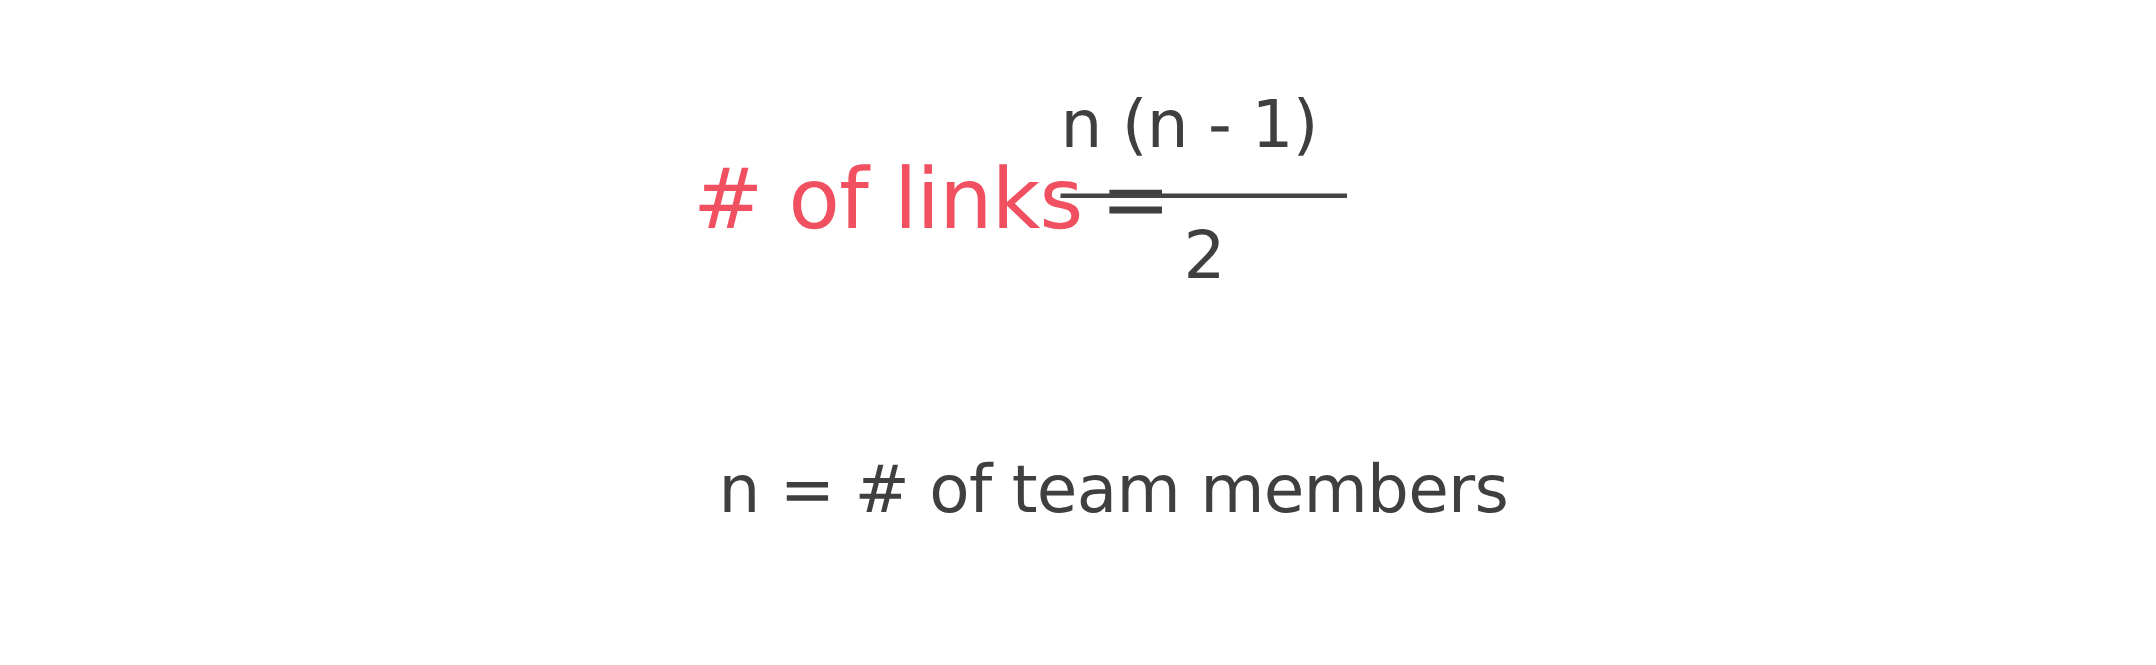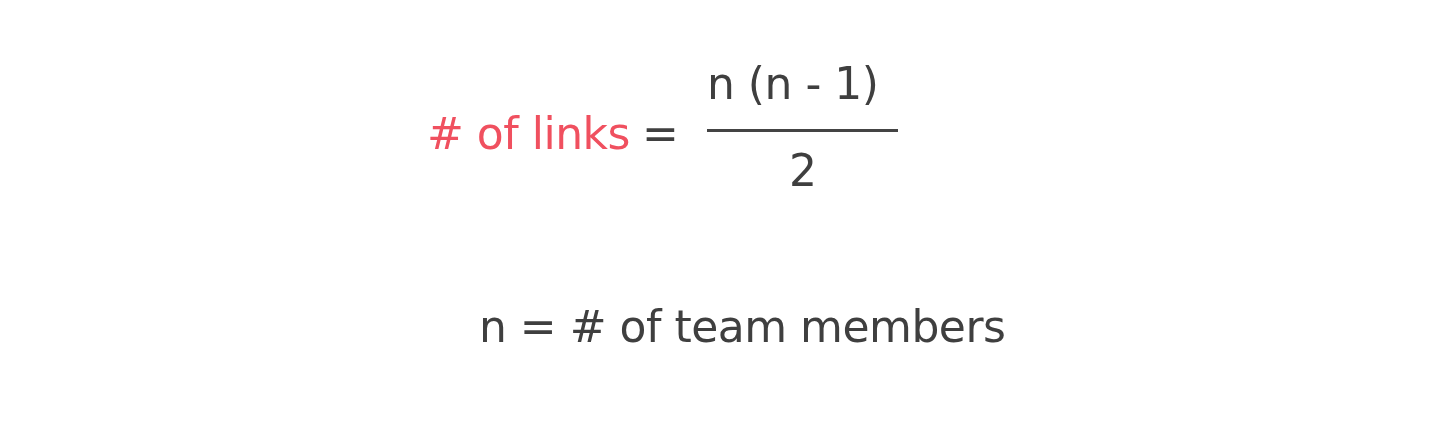--- a/index.html
+++ b/index.html
@@ -10,23 +10,23 @@
     body {
       width: 1437px;
       height: 443px;
       position: relative;
       overflow: hidden;
       font-family: "DejaVu Sans", "Liberation Sans", sans-serif;
       color: #3f3f3f;
     }
     .lhs {
       position: absolute;
-      left: 427px;
+      left: 462px;
       top: 106px;
-      font-size: 44px;
+      font-size: 56px;
       line-height: 56px;
       white-space: nowrap;
       letter-spacing: -0.5px;
     }
     .lhs .term {
       color: #f0505f;
     }
     .lhs .eq {
       color: #3f3f3f;
       margin-left: 12px;

